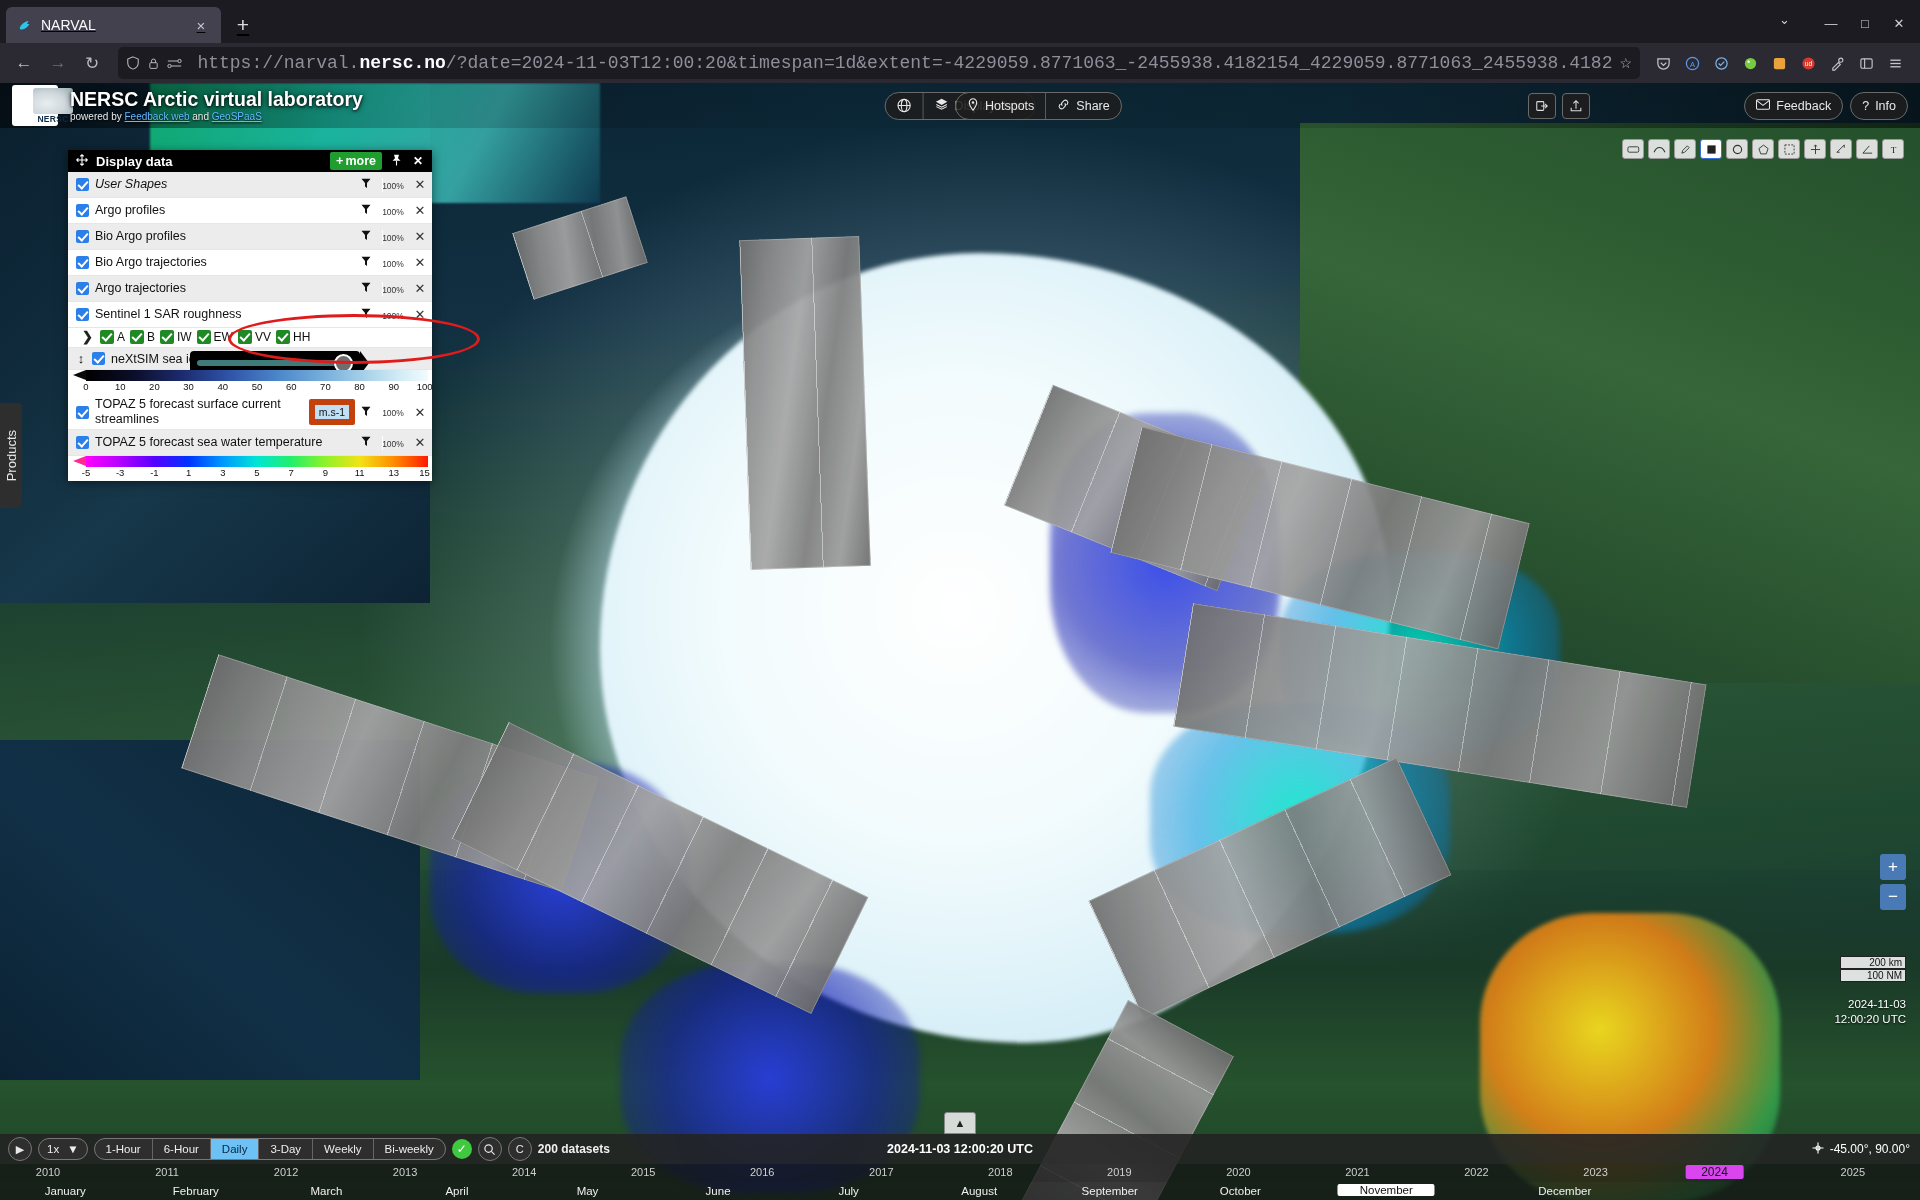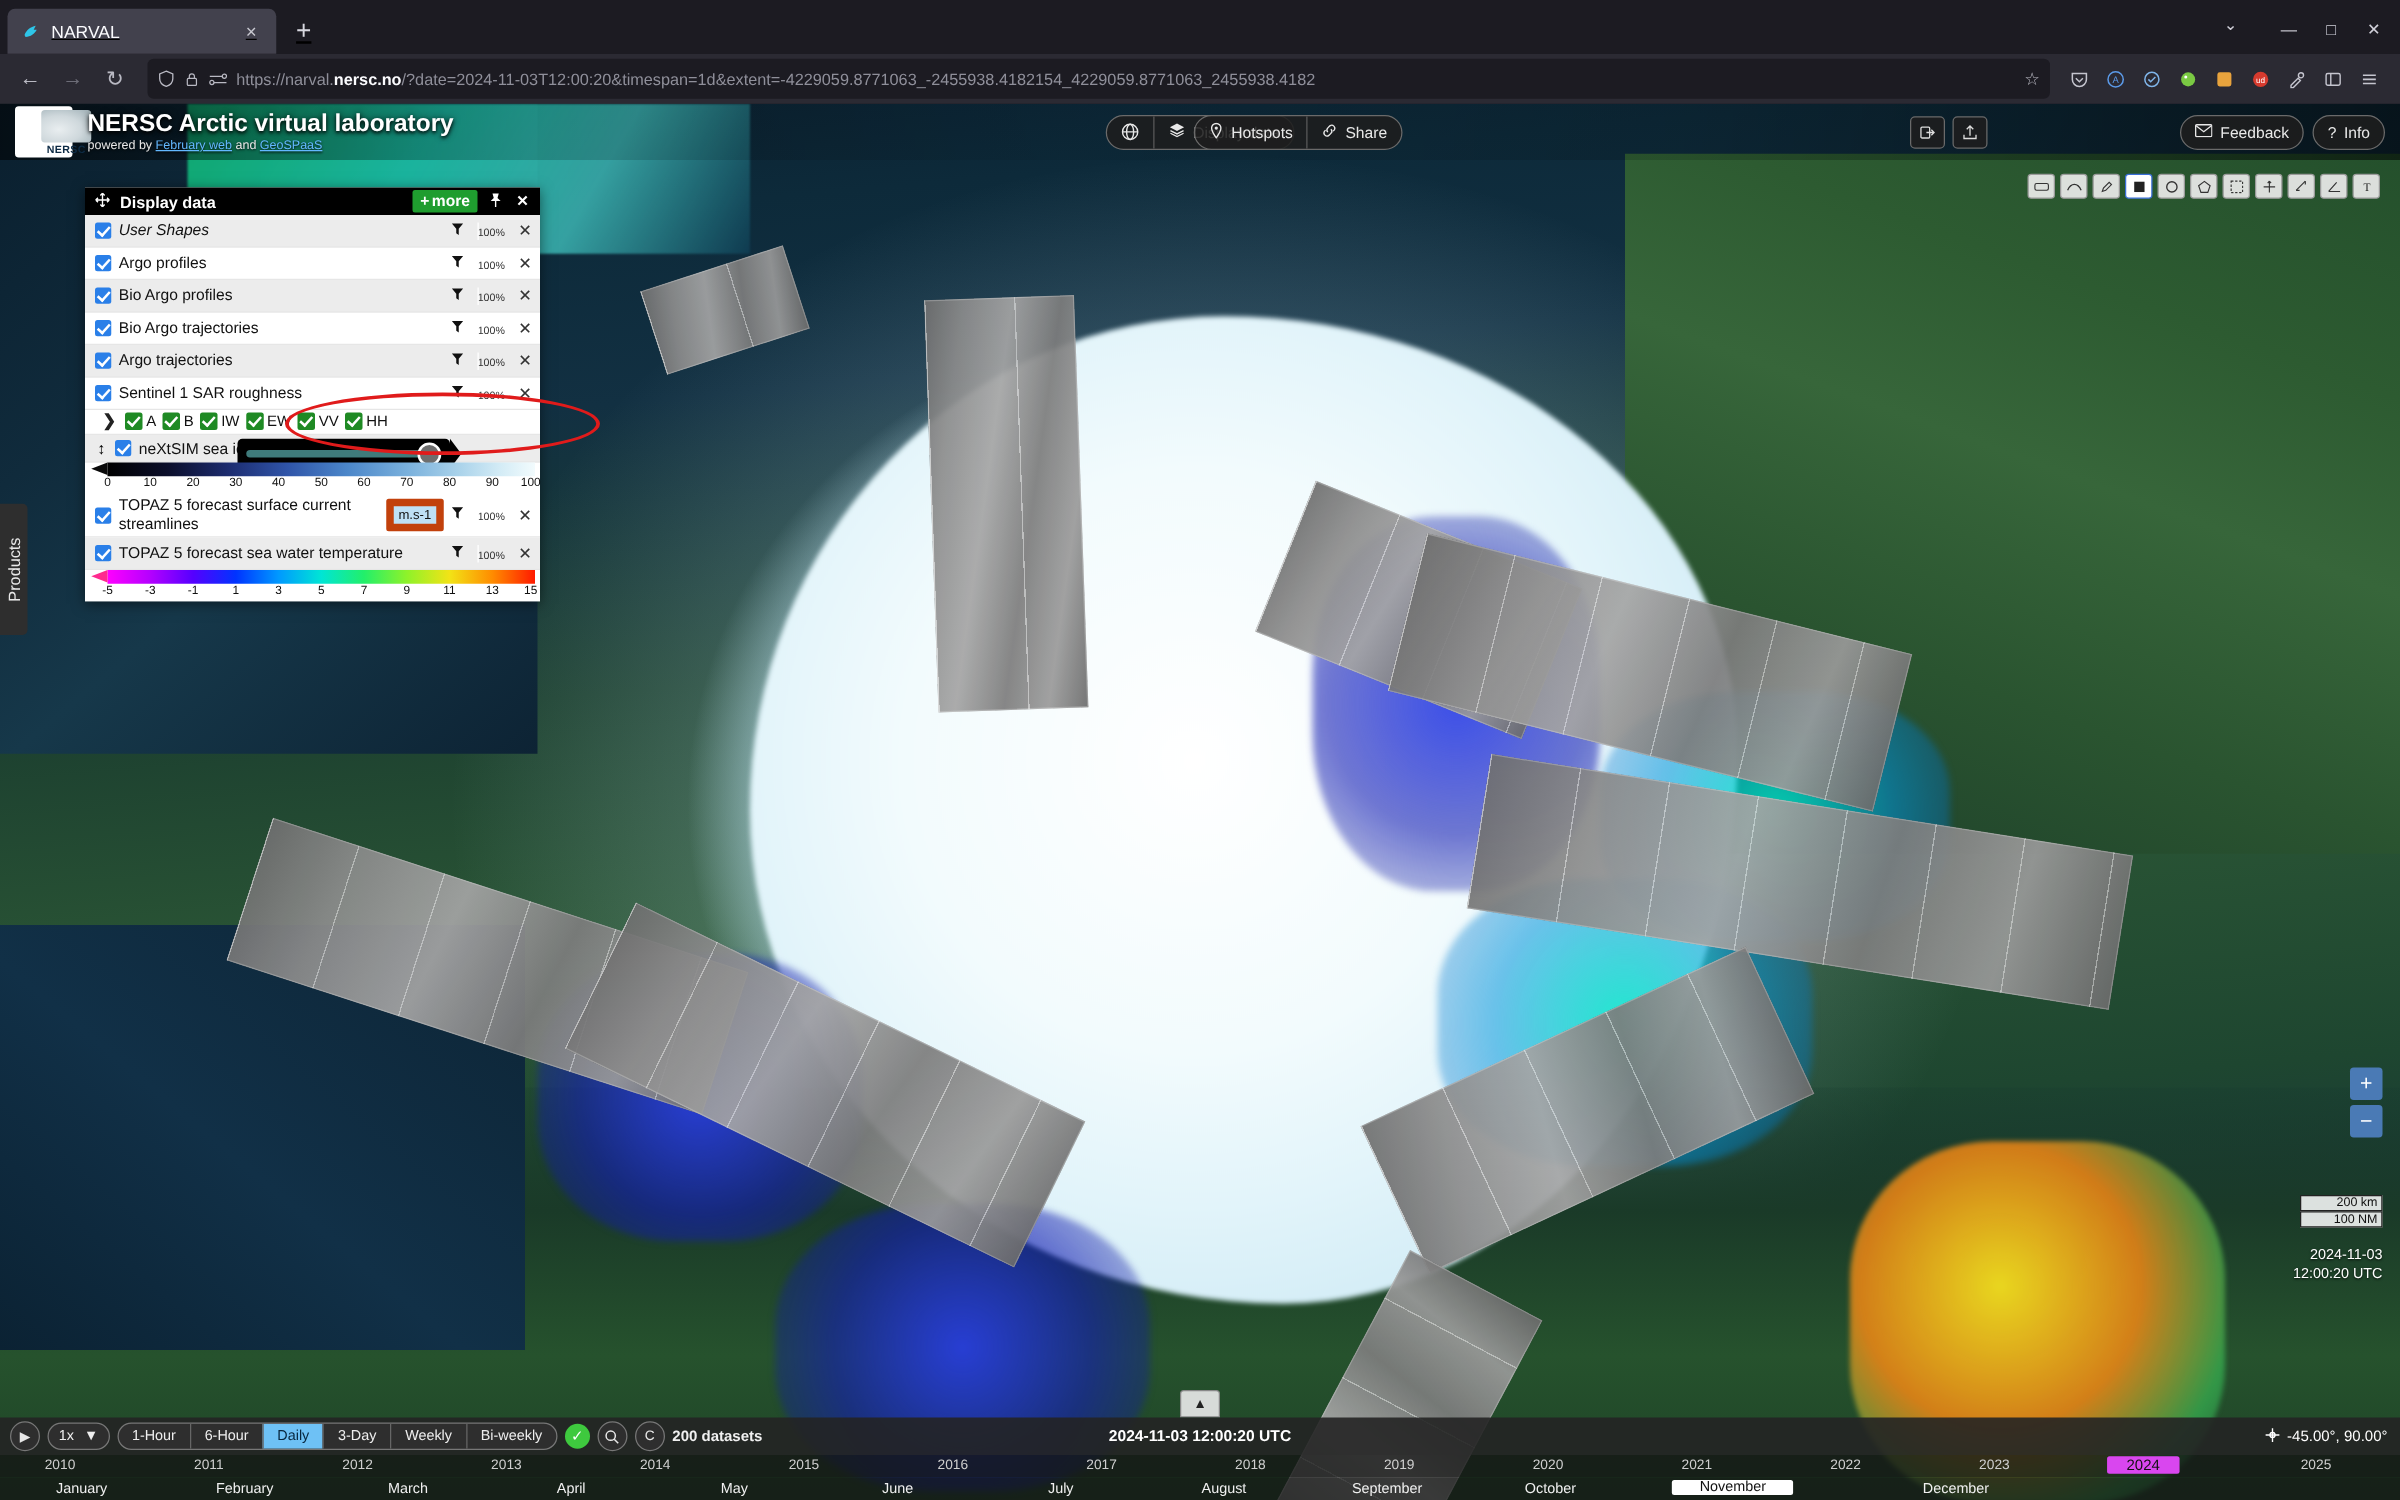--- a/index.html
+++ b/index.html
@@ -41,22 +41,23 @@
   }
   .navbtn { width: 32px; height: 32px; border-radius:4px; display:flex;align-items:center;justify-content:center;
     color:#b9b9c3; font-size: 17px; }
   .navbtn.dim { color:#6d6d78; }
   .urlbar {
     flex: 1; height: 32px; background: #1c1b22; border-radius: 5px; margin: 0 8px;
     display: flex; align-items: center; padding: 0 8px; gap: 7px; position: relative;
   }
   .urlbar .ico { color: #b9b9c3; font-size: 13px; display:flex;align-items:center; }
   .urltext {
-    flex: 1; color: #8f8f9a; font-size: 13px; white-space: nowrap; overflow: hidden;
-    font-family: Liberation Sans, sans-serif;
+    flex: 1; color: #8f8f9a; font-size: 18px; white-space: nowrap; overflow: hidden;
+    font-family: Liberation Mono, monospace;
+    text-align: right;
   }
   .urltext b { color: #fbfbfe; font-weight: 700; }
   .urlbar .star { color:#b9b9c3; font-size: 14px; }
   .extbar { display:flex; align-items:center; gap: 3px; padding-right: 4px; }
   .ext { width: 26px; height: 26px; border-radius: 4px; display:flex;align-items:center;justify-content:center;
     font-size: 12px; color:#c5c5cf; }
 
   
   .page { position: absolute; top: 83px; left: 0; width: 1920px; height: 1117px; overflow: hidden; }
 
@@ -386,21 +387,21 @@
       <div class="sarstrip" style="left:990px;top:1000px;width:260px;height:120px;transform:rotate(-62deg)"></div>
     </div>
 
     <div class="appheader">
       <div class="logo">
         <div class="bear"></div>
         <div class="lname">NERSC</div>
       </div>
       <div class="titlewrap">
         <div class="apptitle">NERSC Arctic virtual laboratory</div>
-        <div class="powered"><span>powered by </span><a href="#">February web</a><span> and </span><a href="#">GeoSPaaS</a></div>
+        <div class="powered"><span>powered by </span><a href="#">Feedback web</a><span> and </span><a href="#">GeoSPaaS</a></div>
       </div>
 
       <div class="hdr-center">
         <div class="pillgrp">
           <div class="pillbtn">
             <svg width="15" height="15" viewBox="0 0 16 16">
                 <circle cx="8" cy="8" r="6.5" fill="none" stroke="#e8e8e8" stroke-width="1.2"></circle>
                 <ellipse cx="8" cy="8" rx="3" ry="6.5" fill="none" stroke="#e8e8e8" stroke-width="1.2"></ellipse>
                 <line x1="1.5" y1="8" x2="14.5" y2="8" stroke="#e8e8e8" stroke-width="1.2"></line>
               </svg>

